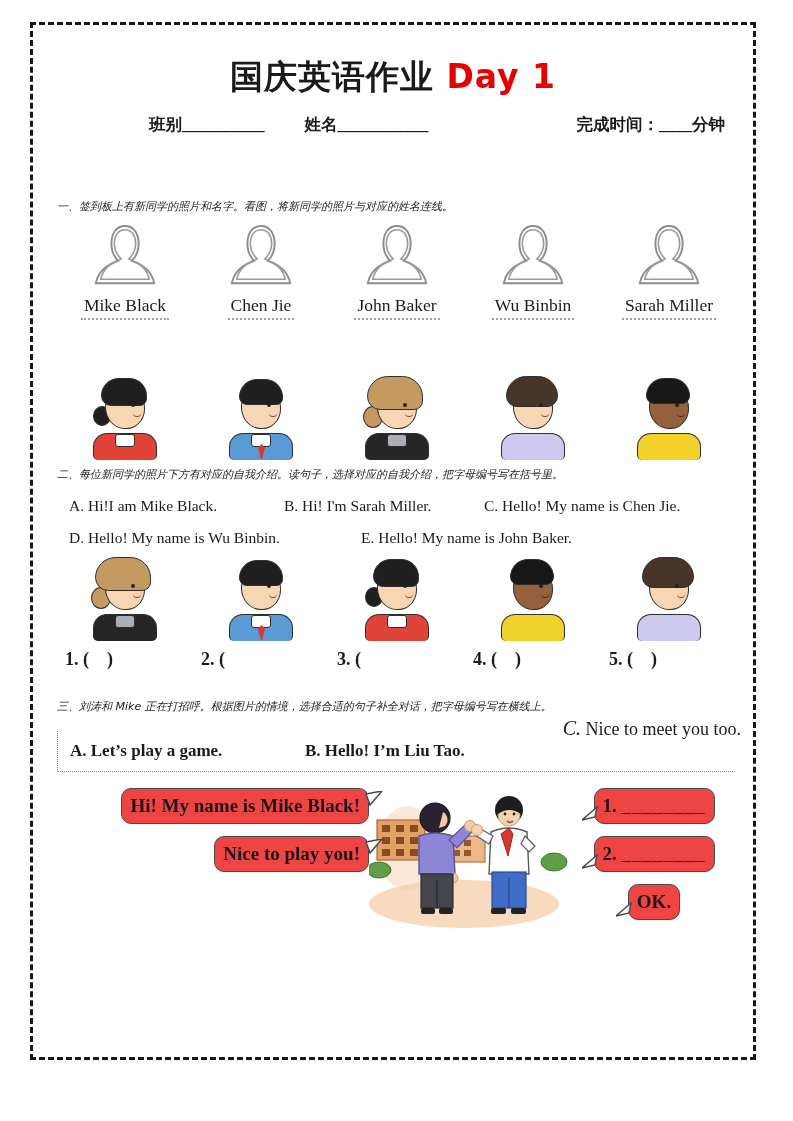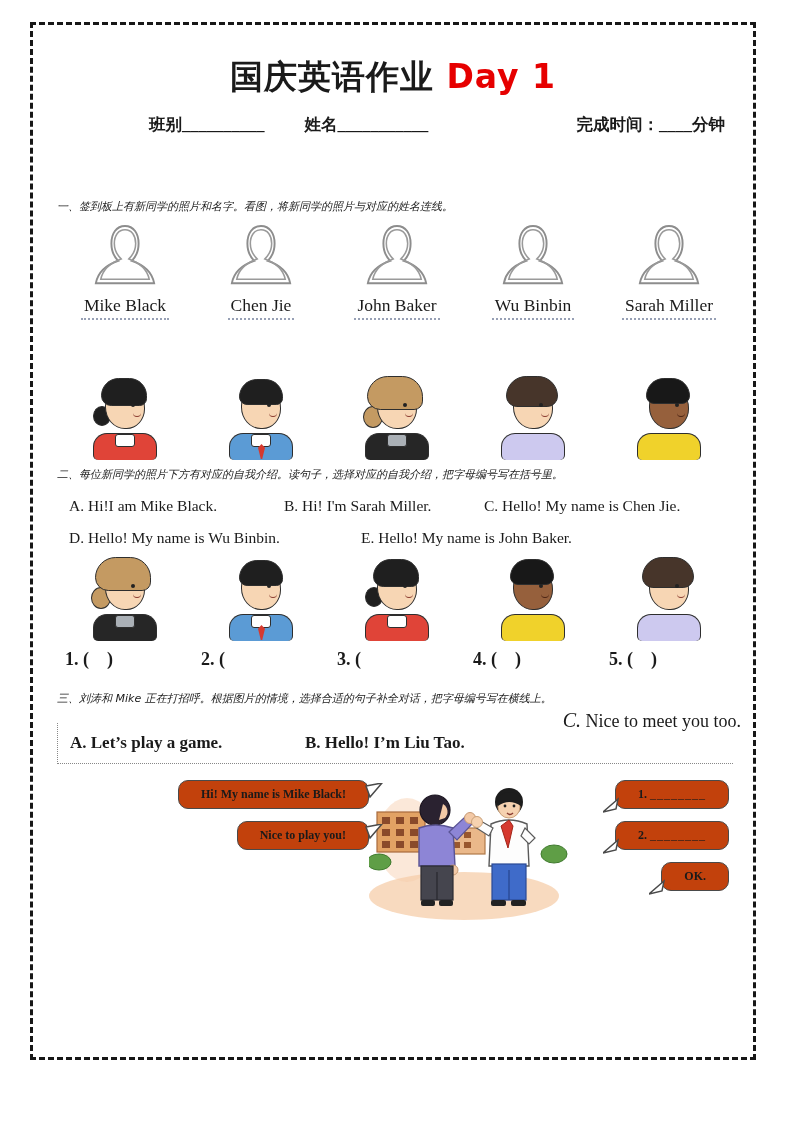--- a/index.html
+++ b/index.html
@@ -11,21 +11,21 @@
   .title{text-align:center;font-family:"DejaVu Sans","Liberation Sans",sans-serif;font-weight:900;font-size:33px;letter-spacing:1px;margin-top:6px;}
   .title .red{color:#e60000;}
   .meta{display:flex;align-items:baseline;margin-top:14px;font-weight:700;font-size:16.5px;}
   .meta .left{margin-left:92px;display:flex;gap:40px;}
   .meta .right{margin-left:auto;margin-right:4px;}
 
   
   .instr{font-family:"DejaVu Sans","Liberation Sans",sans-serif;font-size:11px;line-height:1.55;font-weight:500;margin:0;font-style:italic;}
   .sec1-instr{margin-top:62px;}
   .sec2-instr{margin-top:6px;}
-  .sec3-instr{margin-top:20px;}
+  .sec3-instr{margin-top:28px;}
 
   .grid5{display:grid;grid-template-columns:repeat(5,1fr);width:680px;}
   .cell{text-align:center;}
 
   
   .sil-row{margin-top:8px;}
   .sil{display:inline-block;}
   .name{display:inline-block;font-size:17.5px;border-bottom:2px dotted #97a0b5;padding:0 3px 2px;margin-top:2px;}
 
   
@@ -81,22 +81,22 @@
 
   
   .s3box{position:relative;margin-top:16px;width:676px;border-left:1.5px dotted #888;border-bottom:1.5px dotted #888;padding:10px 0 10px 12px;box-sizing:border-box;display:flex;font-size:17px;font-weight:700;}
   .s3box .oA{width:235px;}
   .s3box .oC{position:absolute;right:-8px;top:-14px;font-weight:400;font-size:18px;}
   .s3box .oC .cletter{font-style:italic;font-size:20px;}
 
   .dialog{display:flex;margin-top:10px;align-items:flex-start;}
   .bubcol{display:flex;flex-direction:column;gap:12px;}
   .bubcol.left{width:312px;align-items:flex-end;padding-top:6px;}
-  .bubcol.right{width:150px;align-items:flex-end;padding-top:6px;margin-left:10px;}
-  .bubble{position:relative;border:1.6px solid #4a4a4a;border-radius:10px;background:#c2410c;padding:6px 22px;font-size:12px;font-weight:700;white-space:nowrap;}
+  .bubcol.right{width:150px;align-items:center;padding-top:6px;margin-left:10px;}
+  .bubble{position:relative;border:1.6px solid #4a4a4a;border-radius:10px;background:#ef4444;padding:6px 8px;font-size:19px;font-weight:700;white-space:nowrap;}
   .bubble .tail{position:absolute;}
   .bubble.tr .tail{right:-15px;top:2px;}
   .bubble.tl .tail{left:-13px;top:16px;}
   .scene{width:200px;flex:none;}
 
   .num{font-weight:700;}
   .uline{font-weight:400;letter-spacing:1px;}
 </style>
 </head>
 <body>

